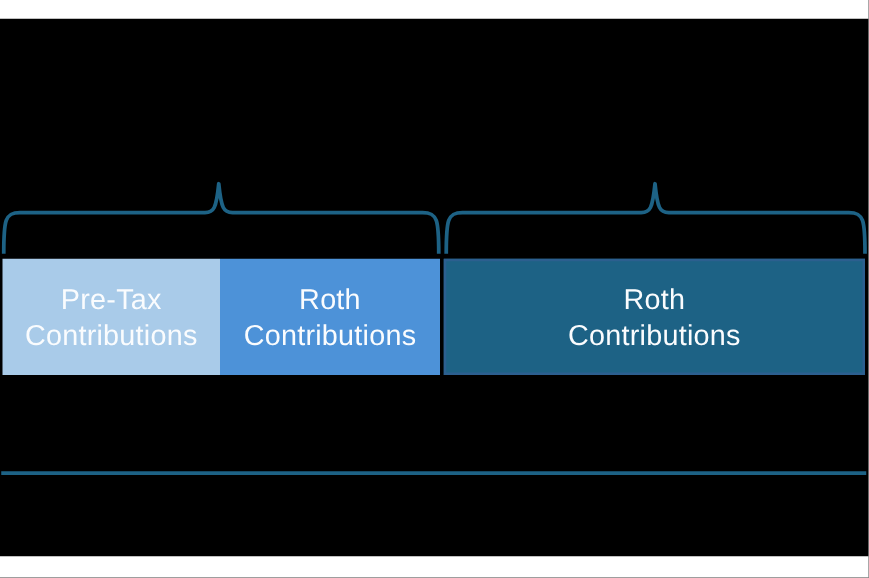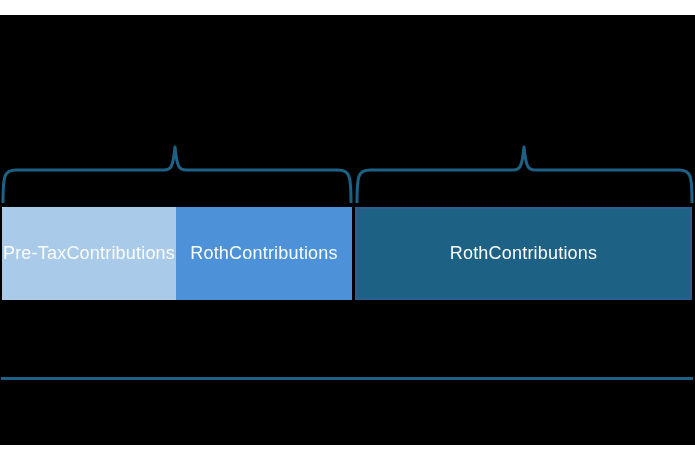--- a/index.html
+++ b/index.html
@@ -38,24 +38,25 @@
     stroke-width: 3;
     stroke-linecap: butt;
     stroke-linejoin: round;
   }
 
   .bar {
     position: absolute;
     top: 207px;
     height: 93px;
     display: flex;
+    flex-direction: column;
     align-items: center;
     justify-content: center;
     color: var(--label_text, #fafcfe);
-    font-size: 18px;
+    font-size: 23px;
     line-height: 29px;
     letter-spacing: 0.2px;
     text-align: center;
     box-sizing: border-box;
   }
   .bar-pretax {
     left: 2px;
     width: 174px;
     background: var(--bar_pretax_fill, #a9cbe9);
   }

